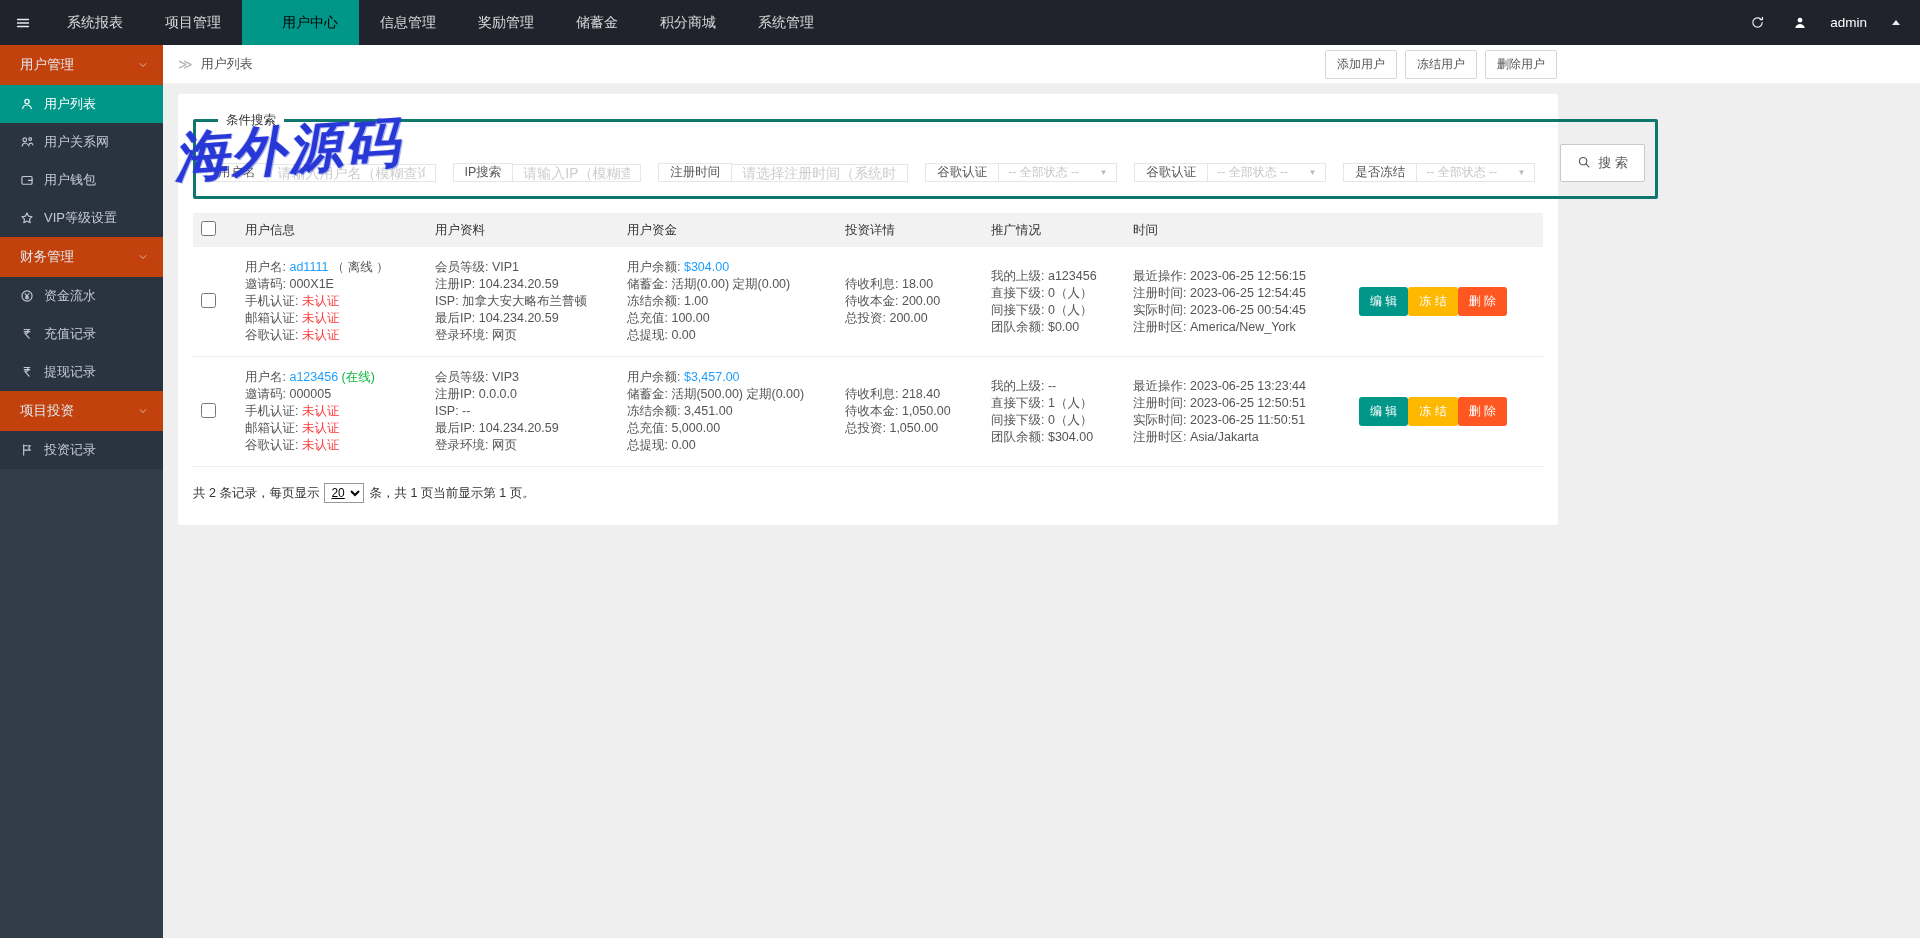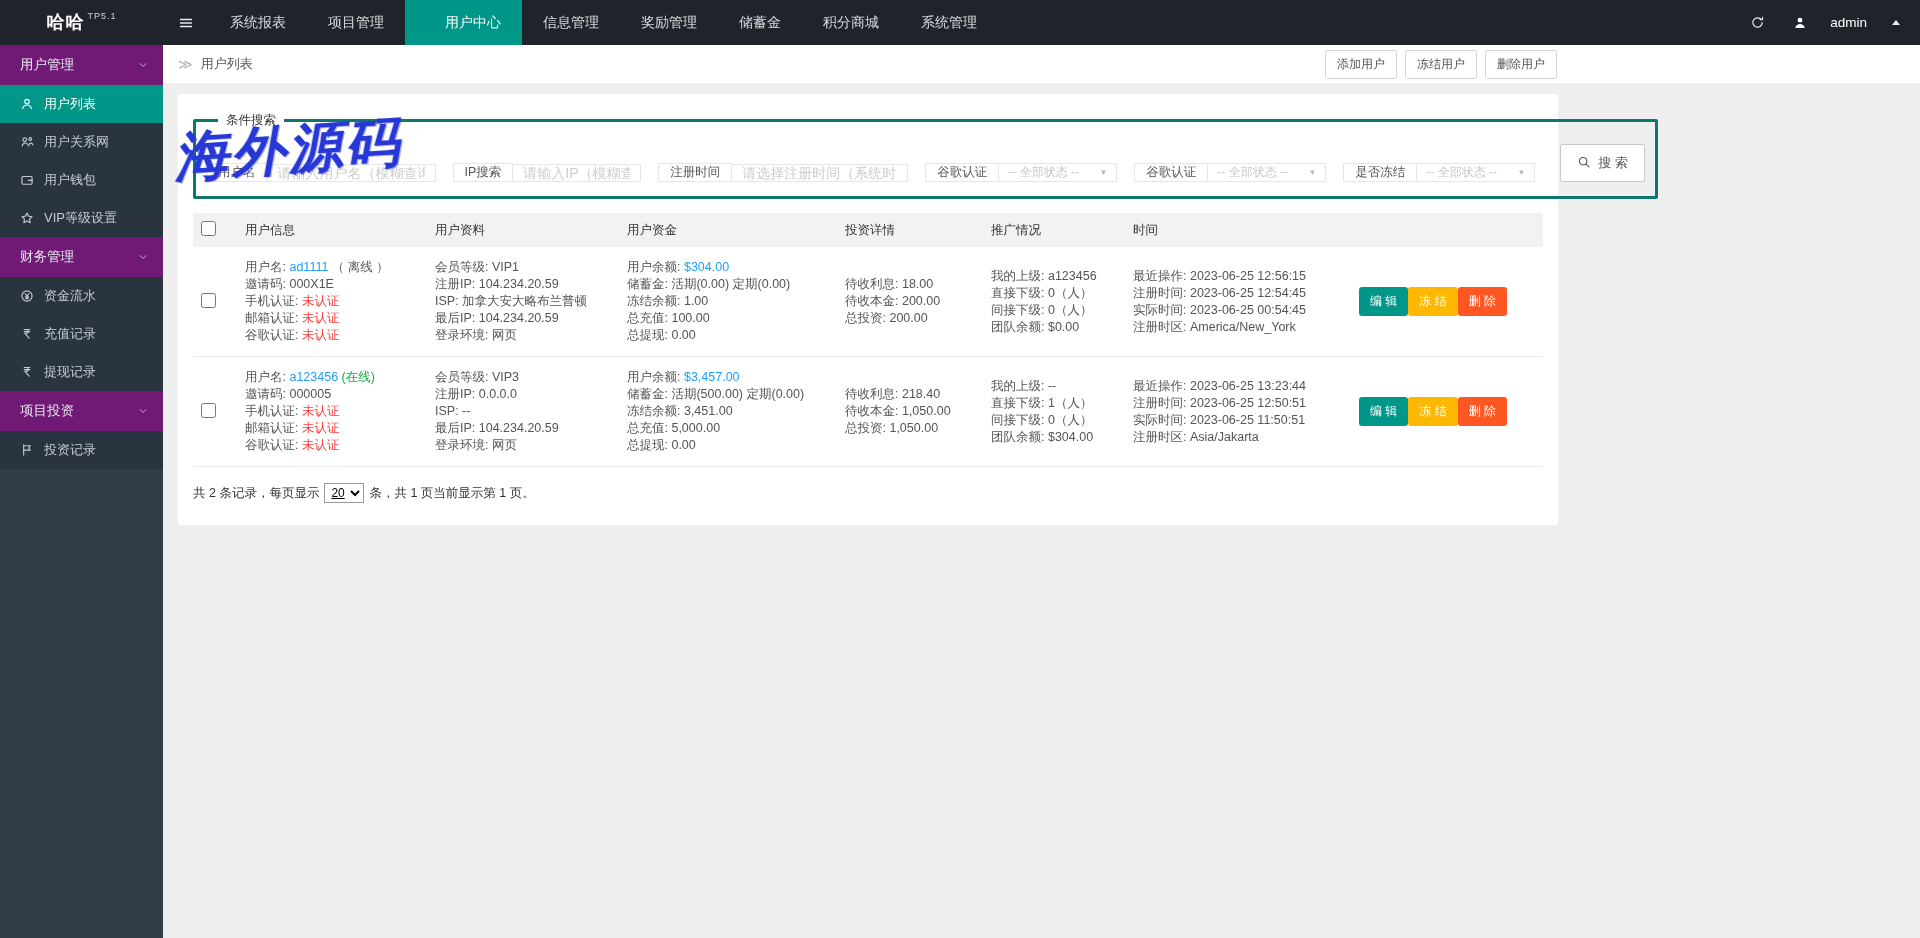--- a/index.html
+++ b/index.html
@@ -12,31 +12,31 @@
     min-width: 1920px;
   }
   
   .header { display:flex; align-items:stretch; height:45px; background:#20232b; color:#fff; }
   .logo { width:163px; flex-shrink:0; display:flex; align-items:flex-start; justify-content:center; padding-top:10px; font-size:18px; font-weight:bold; letter-spacing:1px; color:#fff; }
   .logo sup { font-size:9px; font-weight:normal; color:#cdd2db; margin-left:3px; margin-top:1px; }
   .hamburger { width:46px; display:flex; align-items:center; justify-content:center; cursor:pointer; color:#e8eaee; }
   .hamburger svg { width:16px; height:16px; }
   .topnav { display:flex; align-items:stretch; }
   .nav-item { padding:0 21px; display:flex; align-items:center; font-size:14px; color:rgba(255,255,255,.82); cursor:pointer; white-space:nowrap; }
-  .nav-item.active { background:#009688; color:#ffffff;padding-left:40px; }
+  .nav-item.active { background:#009688; color:#000000;padding-left:40px; }
   .header-right { margin-left:auto; display:flex; align-items:stretch; }
   .hbtn { display:flex; align-items:center; padding:0 16px; cursor:pointer; color:#e8eaee; }
   .hbtn svg { width:15px; height:15px; }
   .admin-box { display:flex; align-items:center; gap:23px; padding:0 20px 0 12px; cursor:pointer; font-size:13.5px; color:#fff; }
   .admin-box .uicon svg { width:14px; height:14px; display:block; }
   .caret-up { width:0; height:0; border-left:4px solid transparent; border-right:4px solid transparent; border-bottom:5px solid #e8eaee; margin-left:2px; }
   
   .layout { display:flex; min-height:calc(100vh - 45px); }
   .sidebar { width:163px; flex-shrink:0; background:#323d4a; padding-bottom:40px; }
-  .side-group { height:40px; display:flex; align-items:center; padding:0 14px 0 20px; color:#e3e7ec; font-size:13.5px; cursor:pointer; background:#701a75; }
+  .side-group { height:40px; display:flex; align-items:center; padding:0 14px 0 20px; color:#e3e7ec; font-size:13.5px; cursor:pointer; background:#c2410c; }
   .side-group .chev { margin-left:auto; opacity:.75; display:flex; }
   .side-group .chev svg { width:12px; height:12px; }
   .side-item { height:38px; display:flex; align-items:center; gap:9px; padding:0 12px 0 20px; color:#c3cad4; background:#2a3440; font-size:13px; cursor:pointer; }
   .side-item.active { background:#009688; color:#fff; }
   .side-icon { width:15px; height:15px; display:flex; align-items:center; }
   .side-icon svg { width:14px; height:14px; }
   .main { flex:1; min-width:0; background:#efefef; }
   
   .crumbbar { background:#fff; height:39px; display:flex; align-items:center; border-bottom:1px solid #f3f3f3; }
   .crumb-inner { display:flex; align-items:center; width:1394px; padding-left:15px; }
@@ -85,24 +85,20 @@
   .c-green{ color:#0bb53c; }
   .abtn { border:none; color:#fff; font-size:12px; padding:6px 11px; border-radius:3px; margin-right:0; cursor:pointer; font-family:inherit; white-space:nowrap; }
   
   .pagination { margin-top:16px; font-size:12.5px; color:#333; display:flex; align-items:center; gap:5px; }
   .pagination select { font-size:12px; padding:1px 2px; border:1px solid #999; background:#fff; font-family:inherit;text-decoration:underline; }
 </style>
 </head>
 <body>
 
 <header class="header">
-  <div class="logo">
-    <span>哈哈</span>
-      <sup>TP5.1</sup>
-  </div>
   <div class="hamburger" id="hamburger">
       <svg viewBox="0 0 16 16">
         <path d="M2.5 4.5h11M2.5 8h11M2.5 11.5h11" style="fill:none;stroke:currentColor;stroke-width:1.3;stroke-linecap:round;stroke-linejoin:round"></path>
       </svg>
     </div>
   <nav class="topnav" id="topnav">
       <div class="nav-item">
         <span>系统报表</span>
       </div>
       <div class="nav-item">

